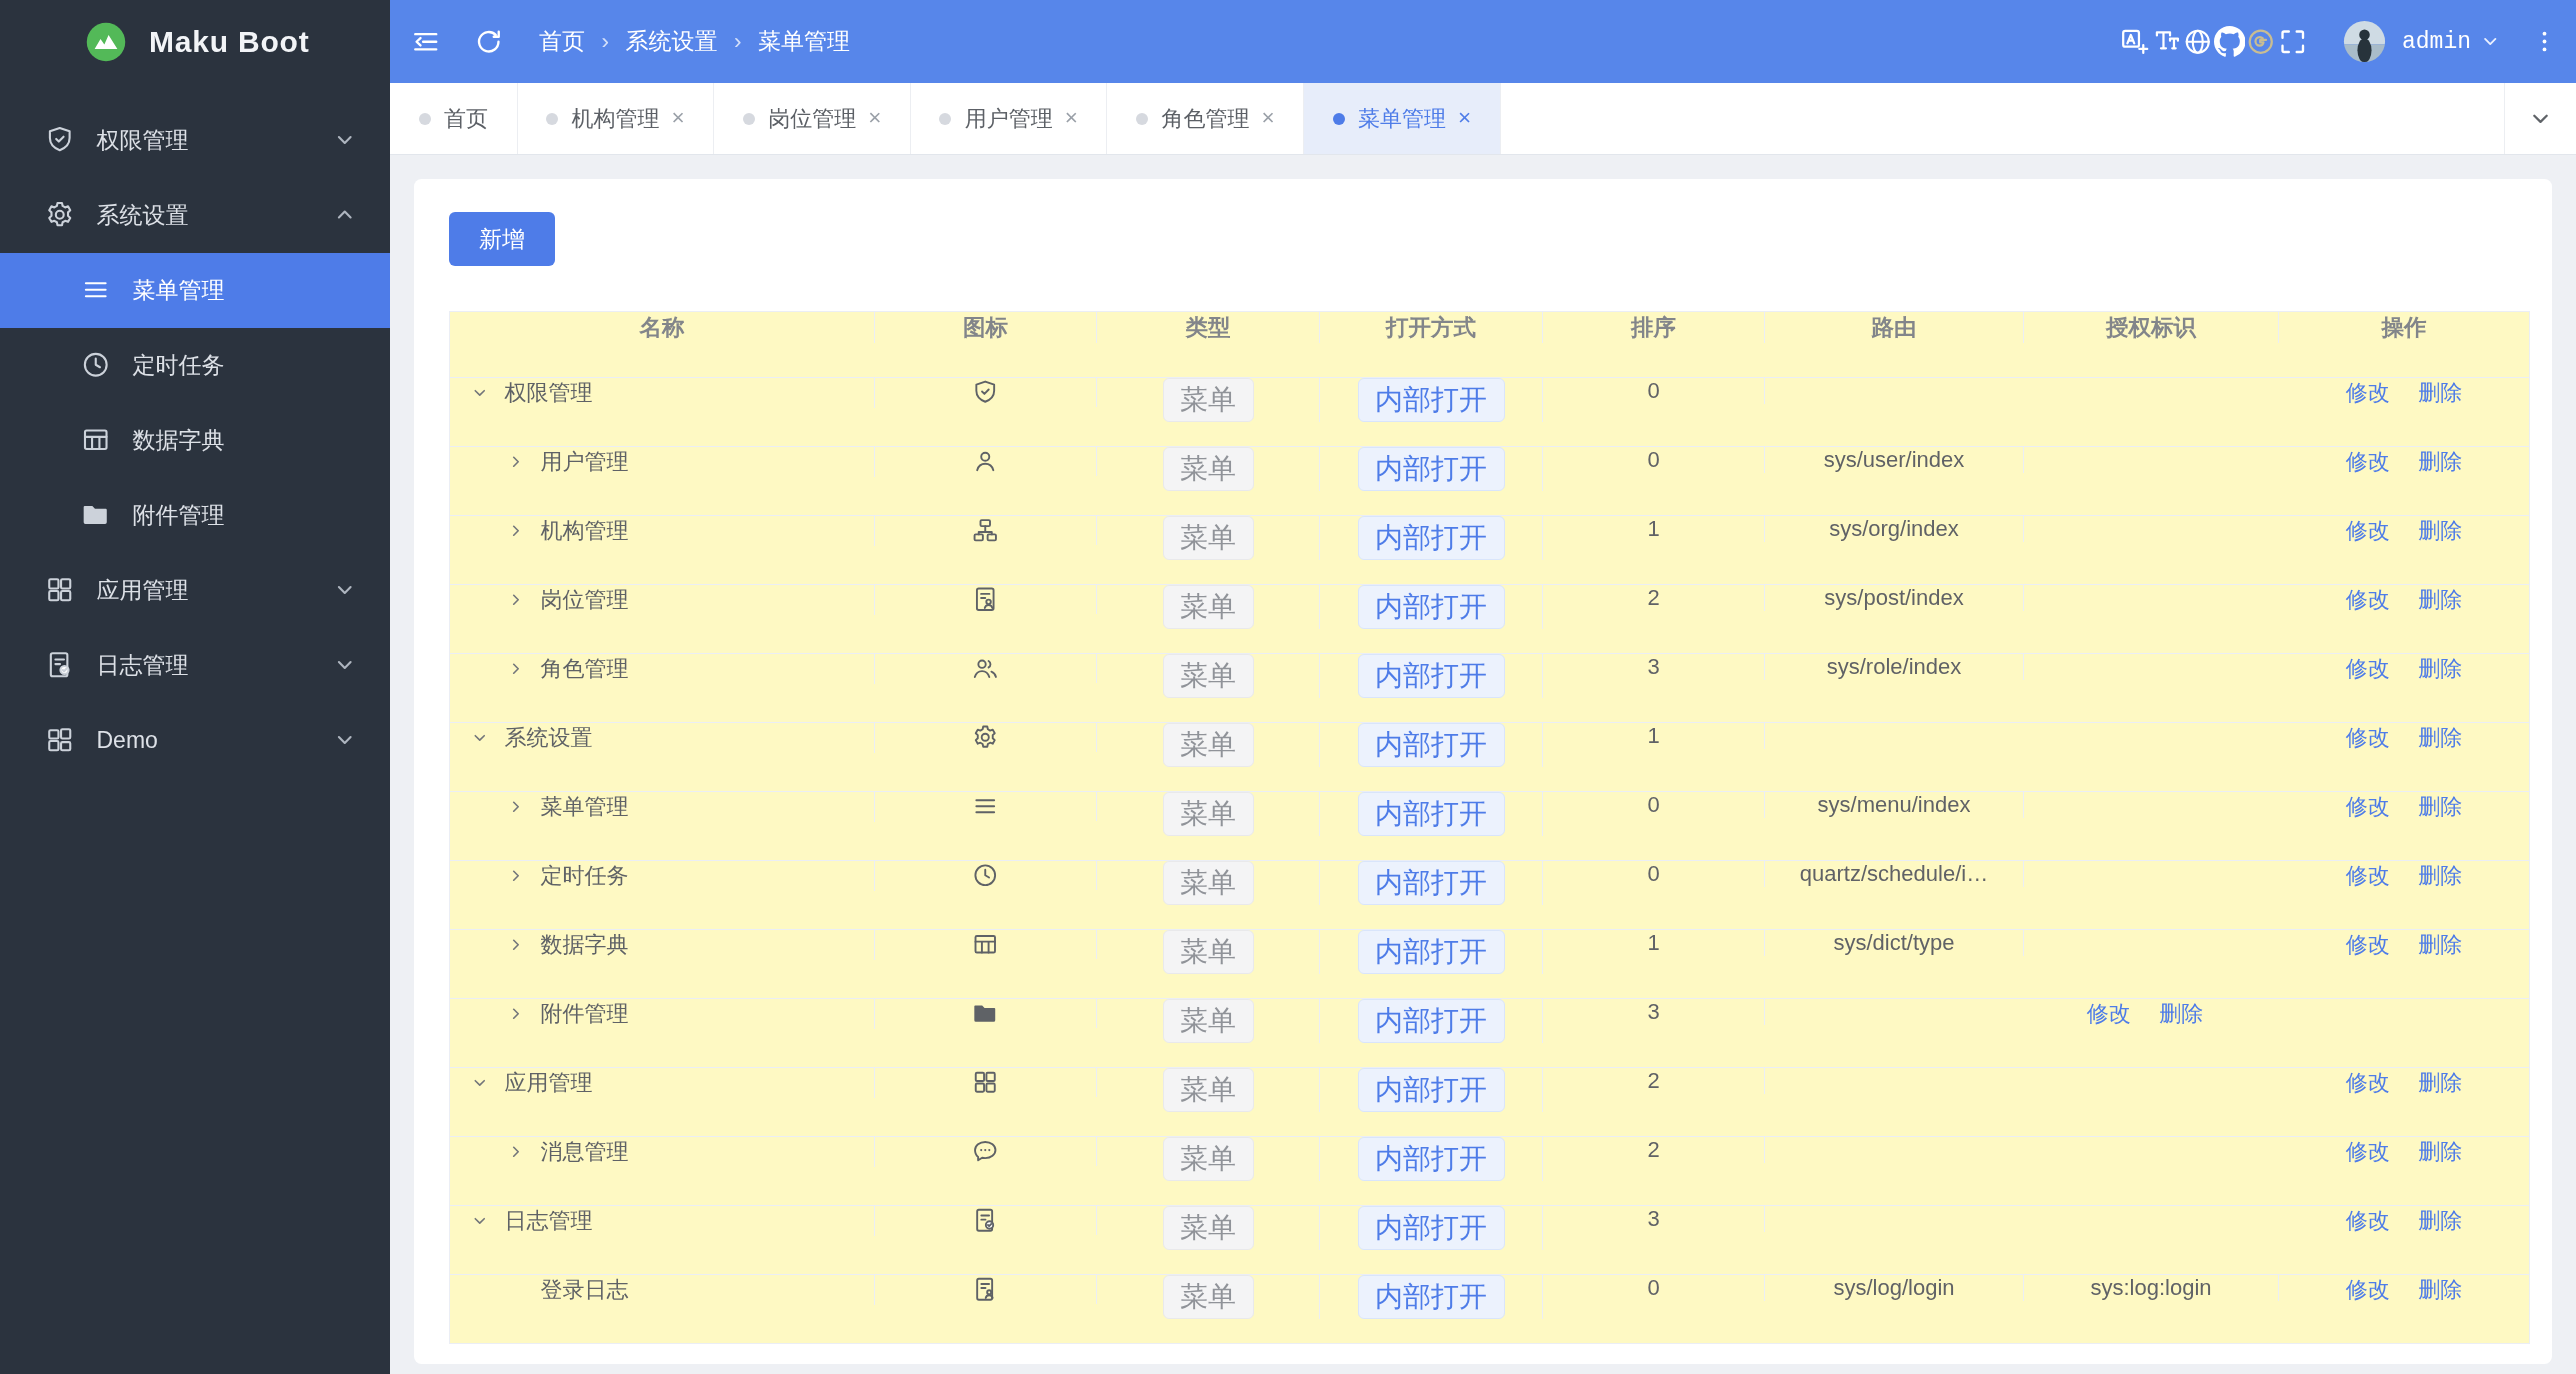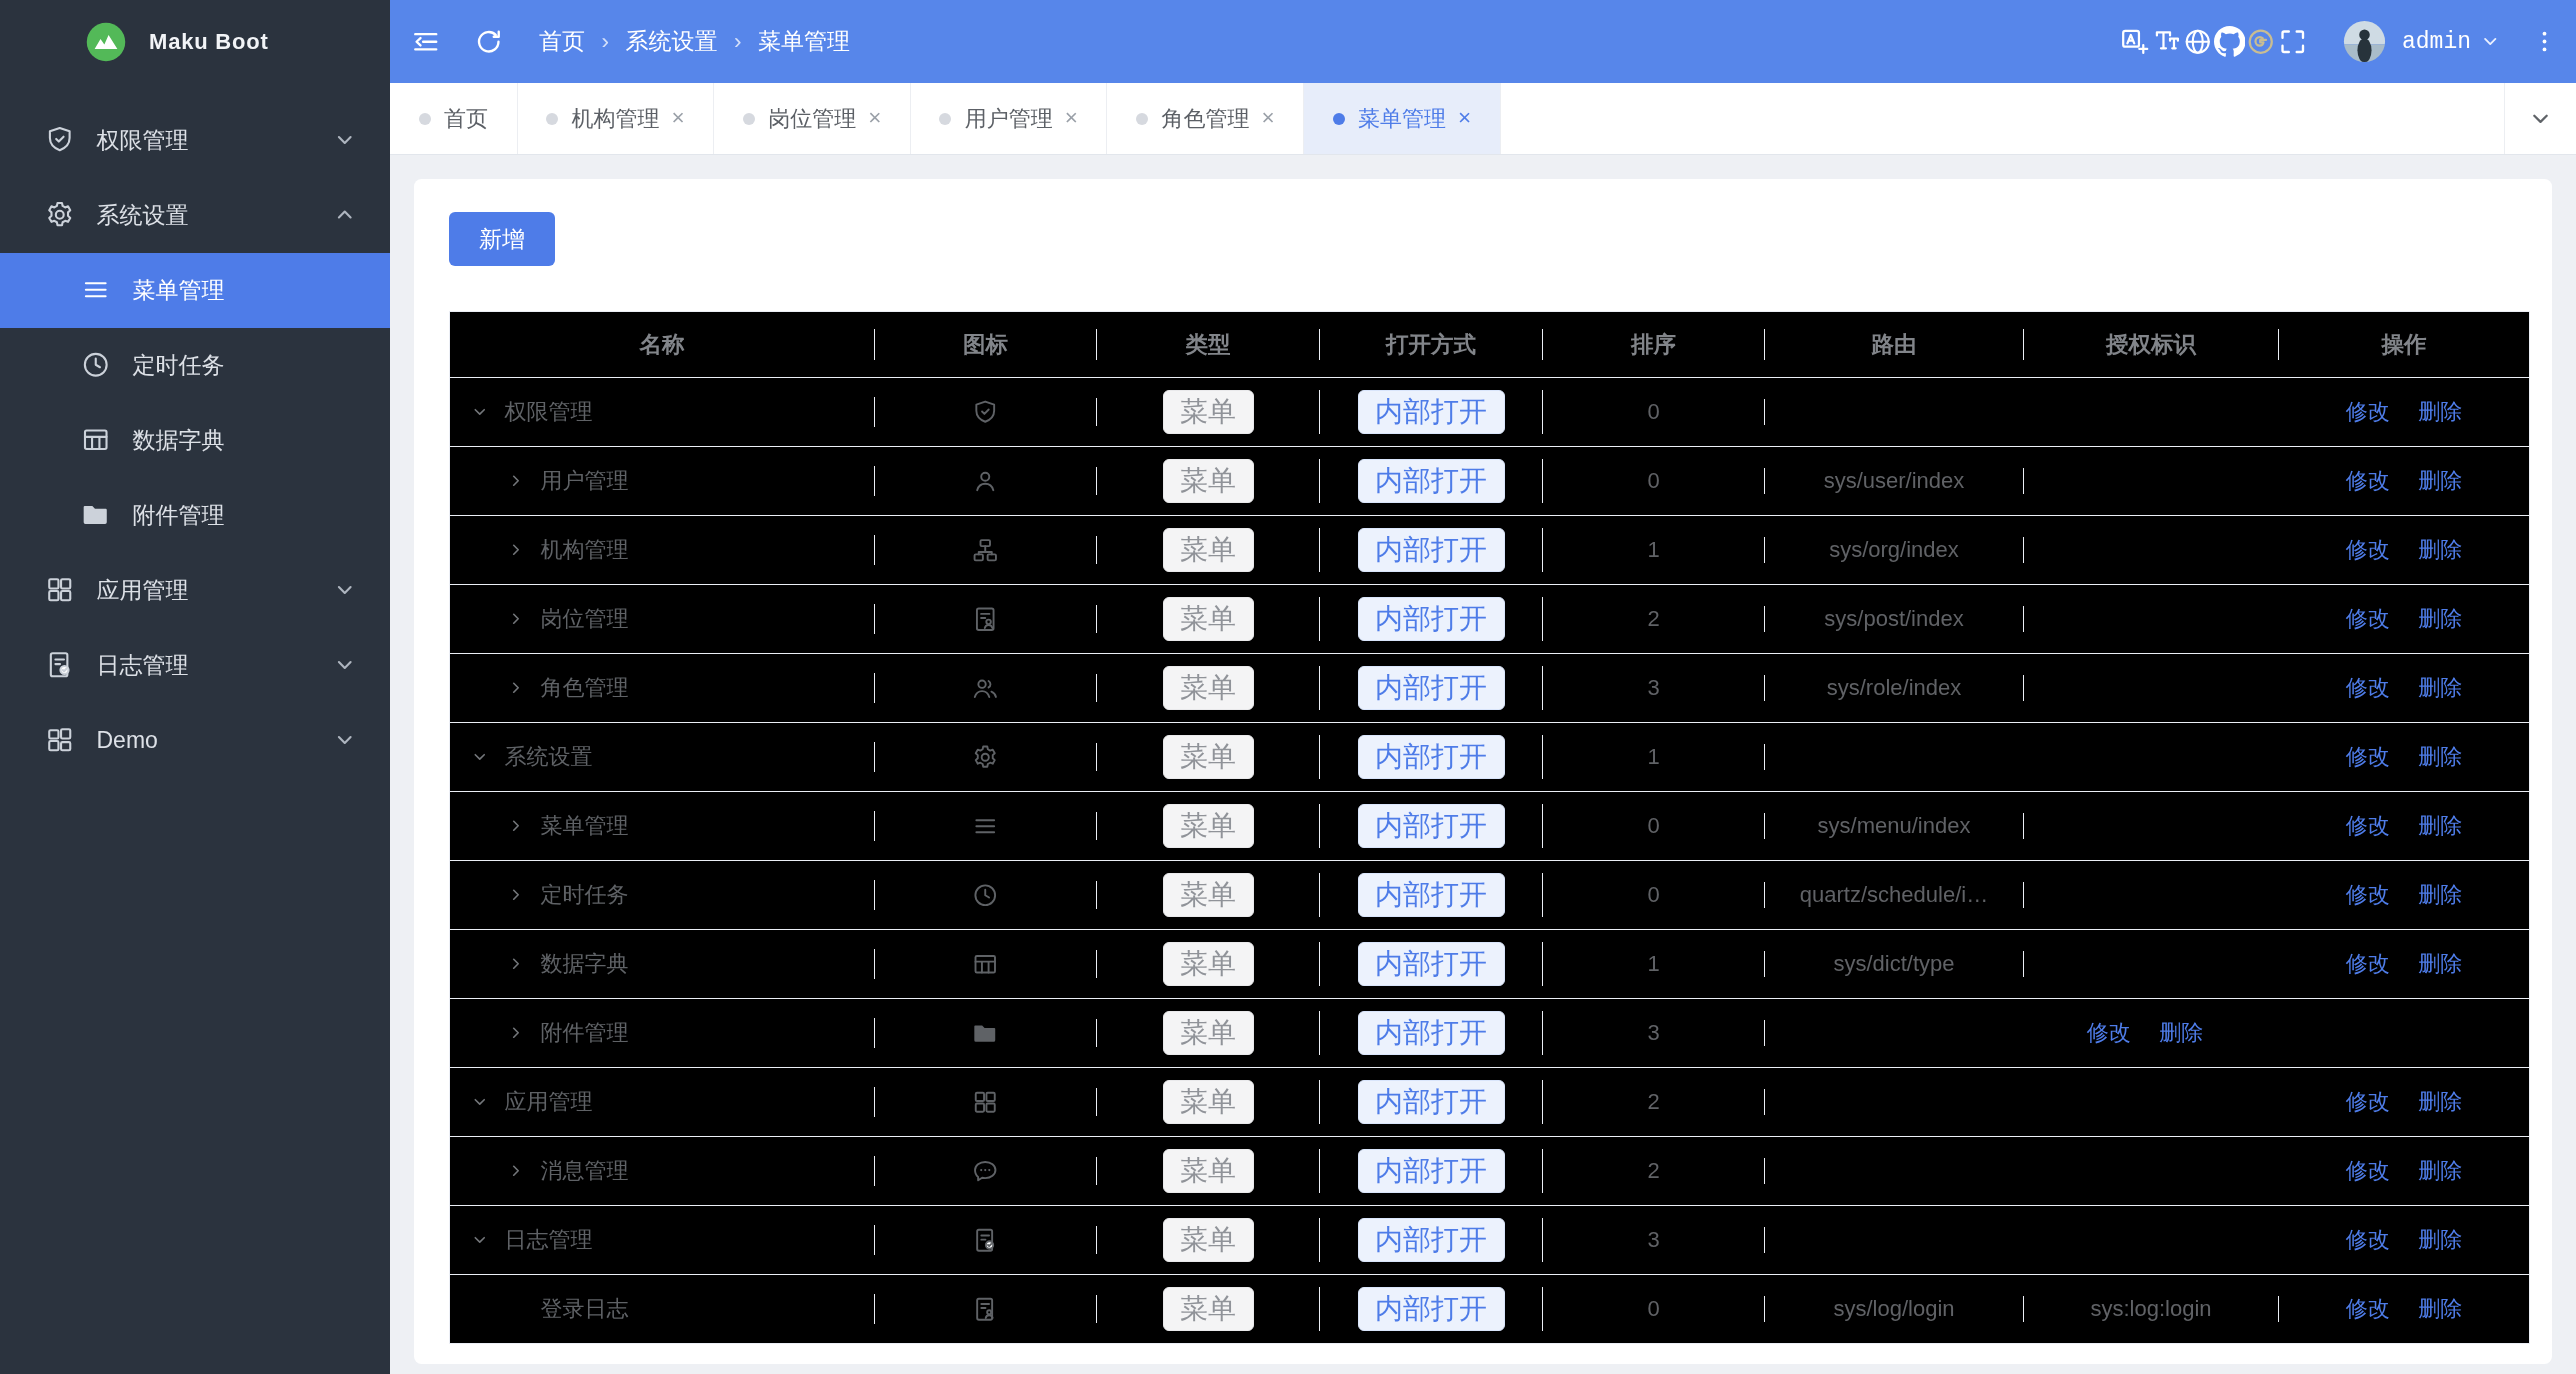--- a/index.html
+++ b/index.html
@@ -9,21 +9,21 @@
     background: var(--page-bg, #eef0f4);
     color: #606266;
     display: flex;
   }
   svg { display: block; width: 100%; height: 100%; }
 
   
   .sidebar { width: 390px; height: 100%; background: var(--sidebar-bg, #2b333e); flex: none; }
   .logo-row { height: 83px; display: flex; align-items: center; padding-left: 84px; }
   .logo-badge { width: 44px; height: 44px; flex: none; }
-  .logo-title { color: #f2f4f7; font-size: 22px; font-weight: bold; margin-left: 21px; letter-spacing: 0.8px; }
+  .logo-title { color: #f2f4f7; font-size: 30px; font-weight: bold; margin-left: 21px; letter-spacing: 0.8px; }
   .menu { margin-top: 19.5px; }
   .menu-item { height: 75px; display: flex; align-items: center; padding: 0 33px 0 44px; cursor: pointer; color: #dde1e7; }
   .menu-item .mi-icon { width: 31.5px; height: 31.5px; flex: none; color: #ccd2da; }
   .menu-item .mi-label { font-size: 23px; margin-left: 21px; flex: 1; white-space: nowrap; }
   .menu-item .mi-chevron { width: 25.5px; height: 25.5px; color: #aeb5bf; flex: none; }
   .menu-item.submenu { padding-left: 80px; }
   .menu-item.active { background: var(--primary, #4e7ce8); color: #fff; }
   .menu-item.active .mi-icon { color: #fff; }
 
   
@@ -57,21 +57,21 @@
   .tab.active .close { color: var(--primary, #4e7ce8); }
   .tab-dropdown { position: absolute; right: 0; top: 0; bottom: 0; width: 72px; border-left: 1.5px solid #eceef2; display: flex; align-items: center; justify-content: center; background: #fff; cursor: pointer; }
   .tab-dropdown .chev { width: 27px; height: 27px; color: #5f6368; }
 
   
   .content { flex: 1; overflow: hidden; }
   .card { background: #fff; border-radius: 7.5px; margin: 24px 24px 10.5px 24px; height: 1185px; padding: 33px 30px 0 35px; }
   .btn-add { display: inline-block; background: var(--primary, #4e7ce8); color: #fff; font-size: 23px; padding: 0 30px; height: 54px; line-height: 54px; border: none; border-radius: 6px; cursor: pointer; font-family: inherit; }
 
   .table { margin-top: 45px; border: 1.5px solid #ebeef5; border-bottom: none; width: 2081px; font-size: 22px; }
-  .tr { display: flex; border-bottom: 1.5px solid #ebeef5; height: 69px; align-items: center; background: #000000; }
+  .tr { display: flex; border-bottom: 1.5px solid #ebeef5; height: 69px; align-items: flex-start; background: #fef9c3; }
   .tr.thead { height: 66px; }
   .td, .th { display: flex; align-items: center; justify-content: center; border-right: 1.5px solid #ebeef5; overflow: hidden; white-space: nowrap; }
   .td:last-child, .th:last-child { border-right: none; }
   .th { color: #82858a; font-weight: bold; font-size: 22.5px; }
   .c0 { width: 425px; justify-content: flex-start; }
   .th.c0 { justify-content: center; }
   .c1 { width: 222px; } .c2 { width: 223px; } .c3 { width: 223px; }
   .c4 { width: 222px; } .c5 { width: 259px; } .c6 { width: 255px; } .c7 { width: 250px; }
   .name-cell { padding-left: 19.5px; color: #5f6266; }
   .expand-box { width: 35px; height: 22.5px; flex: none; display: flex; align-items: center; cursor: pointer; color: #73767a; }

